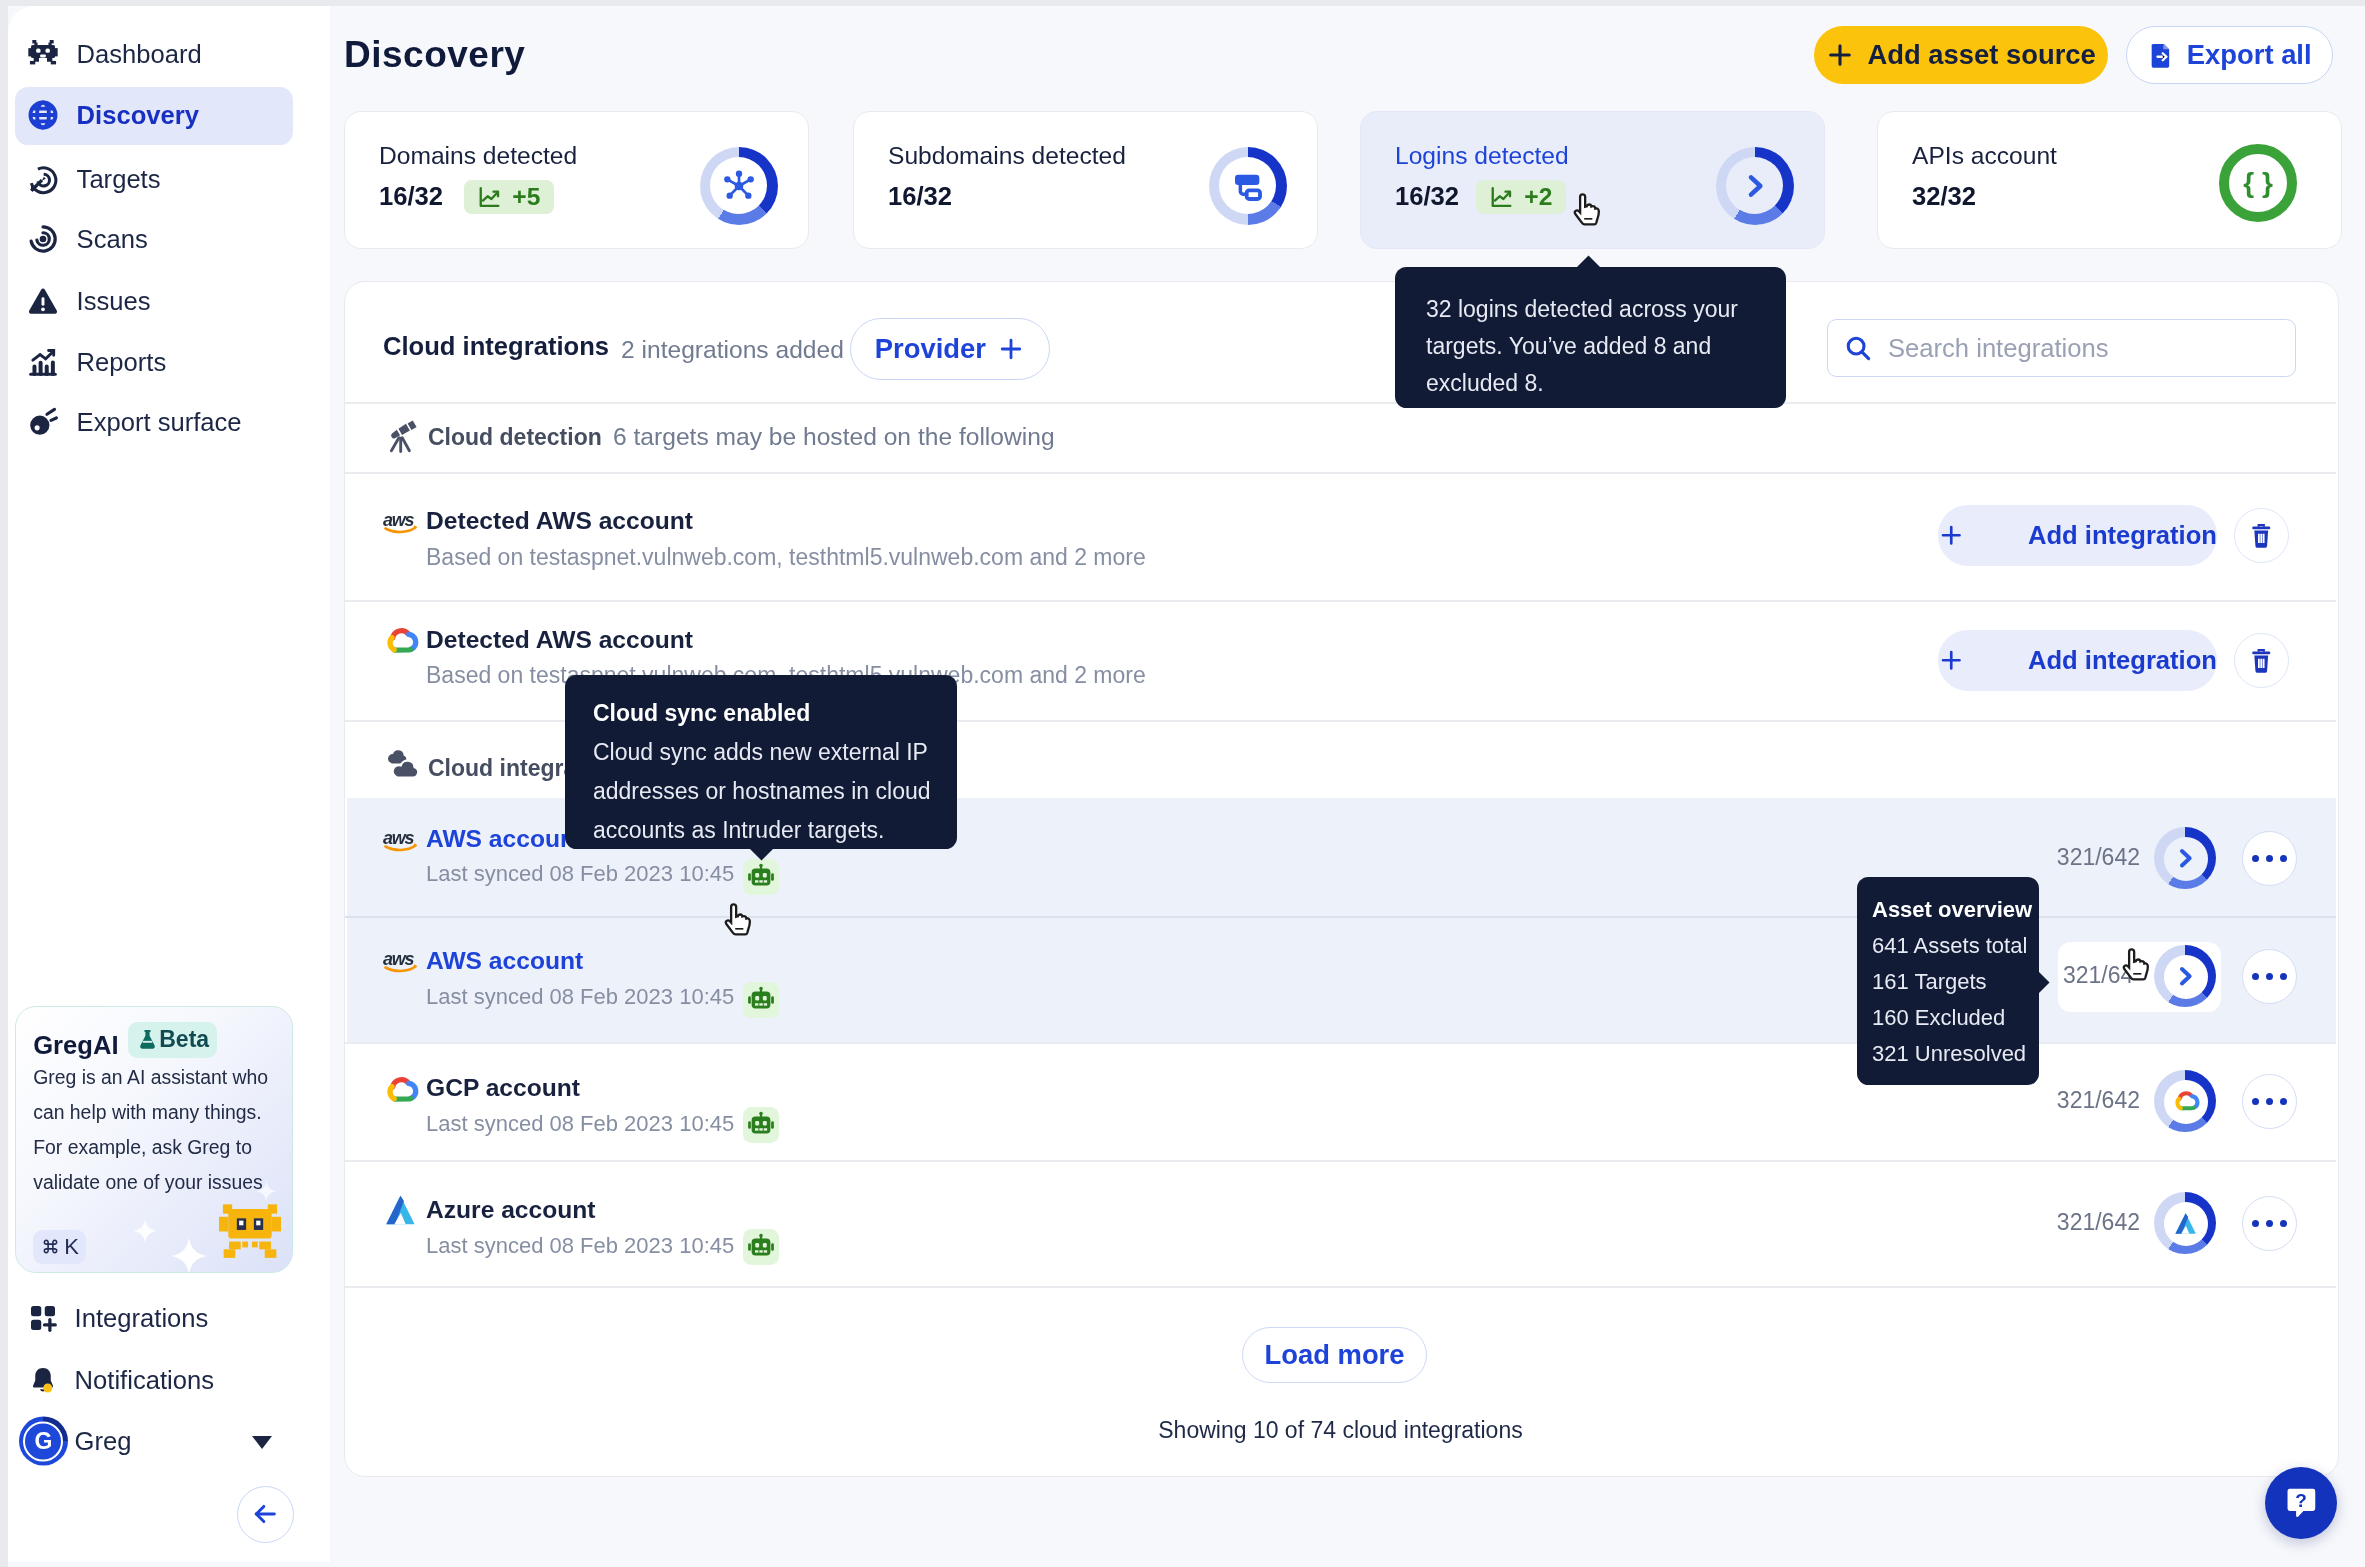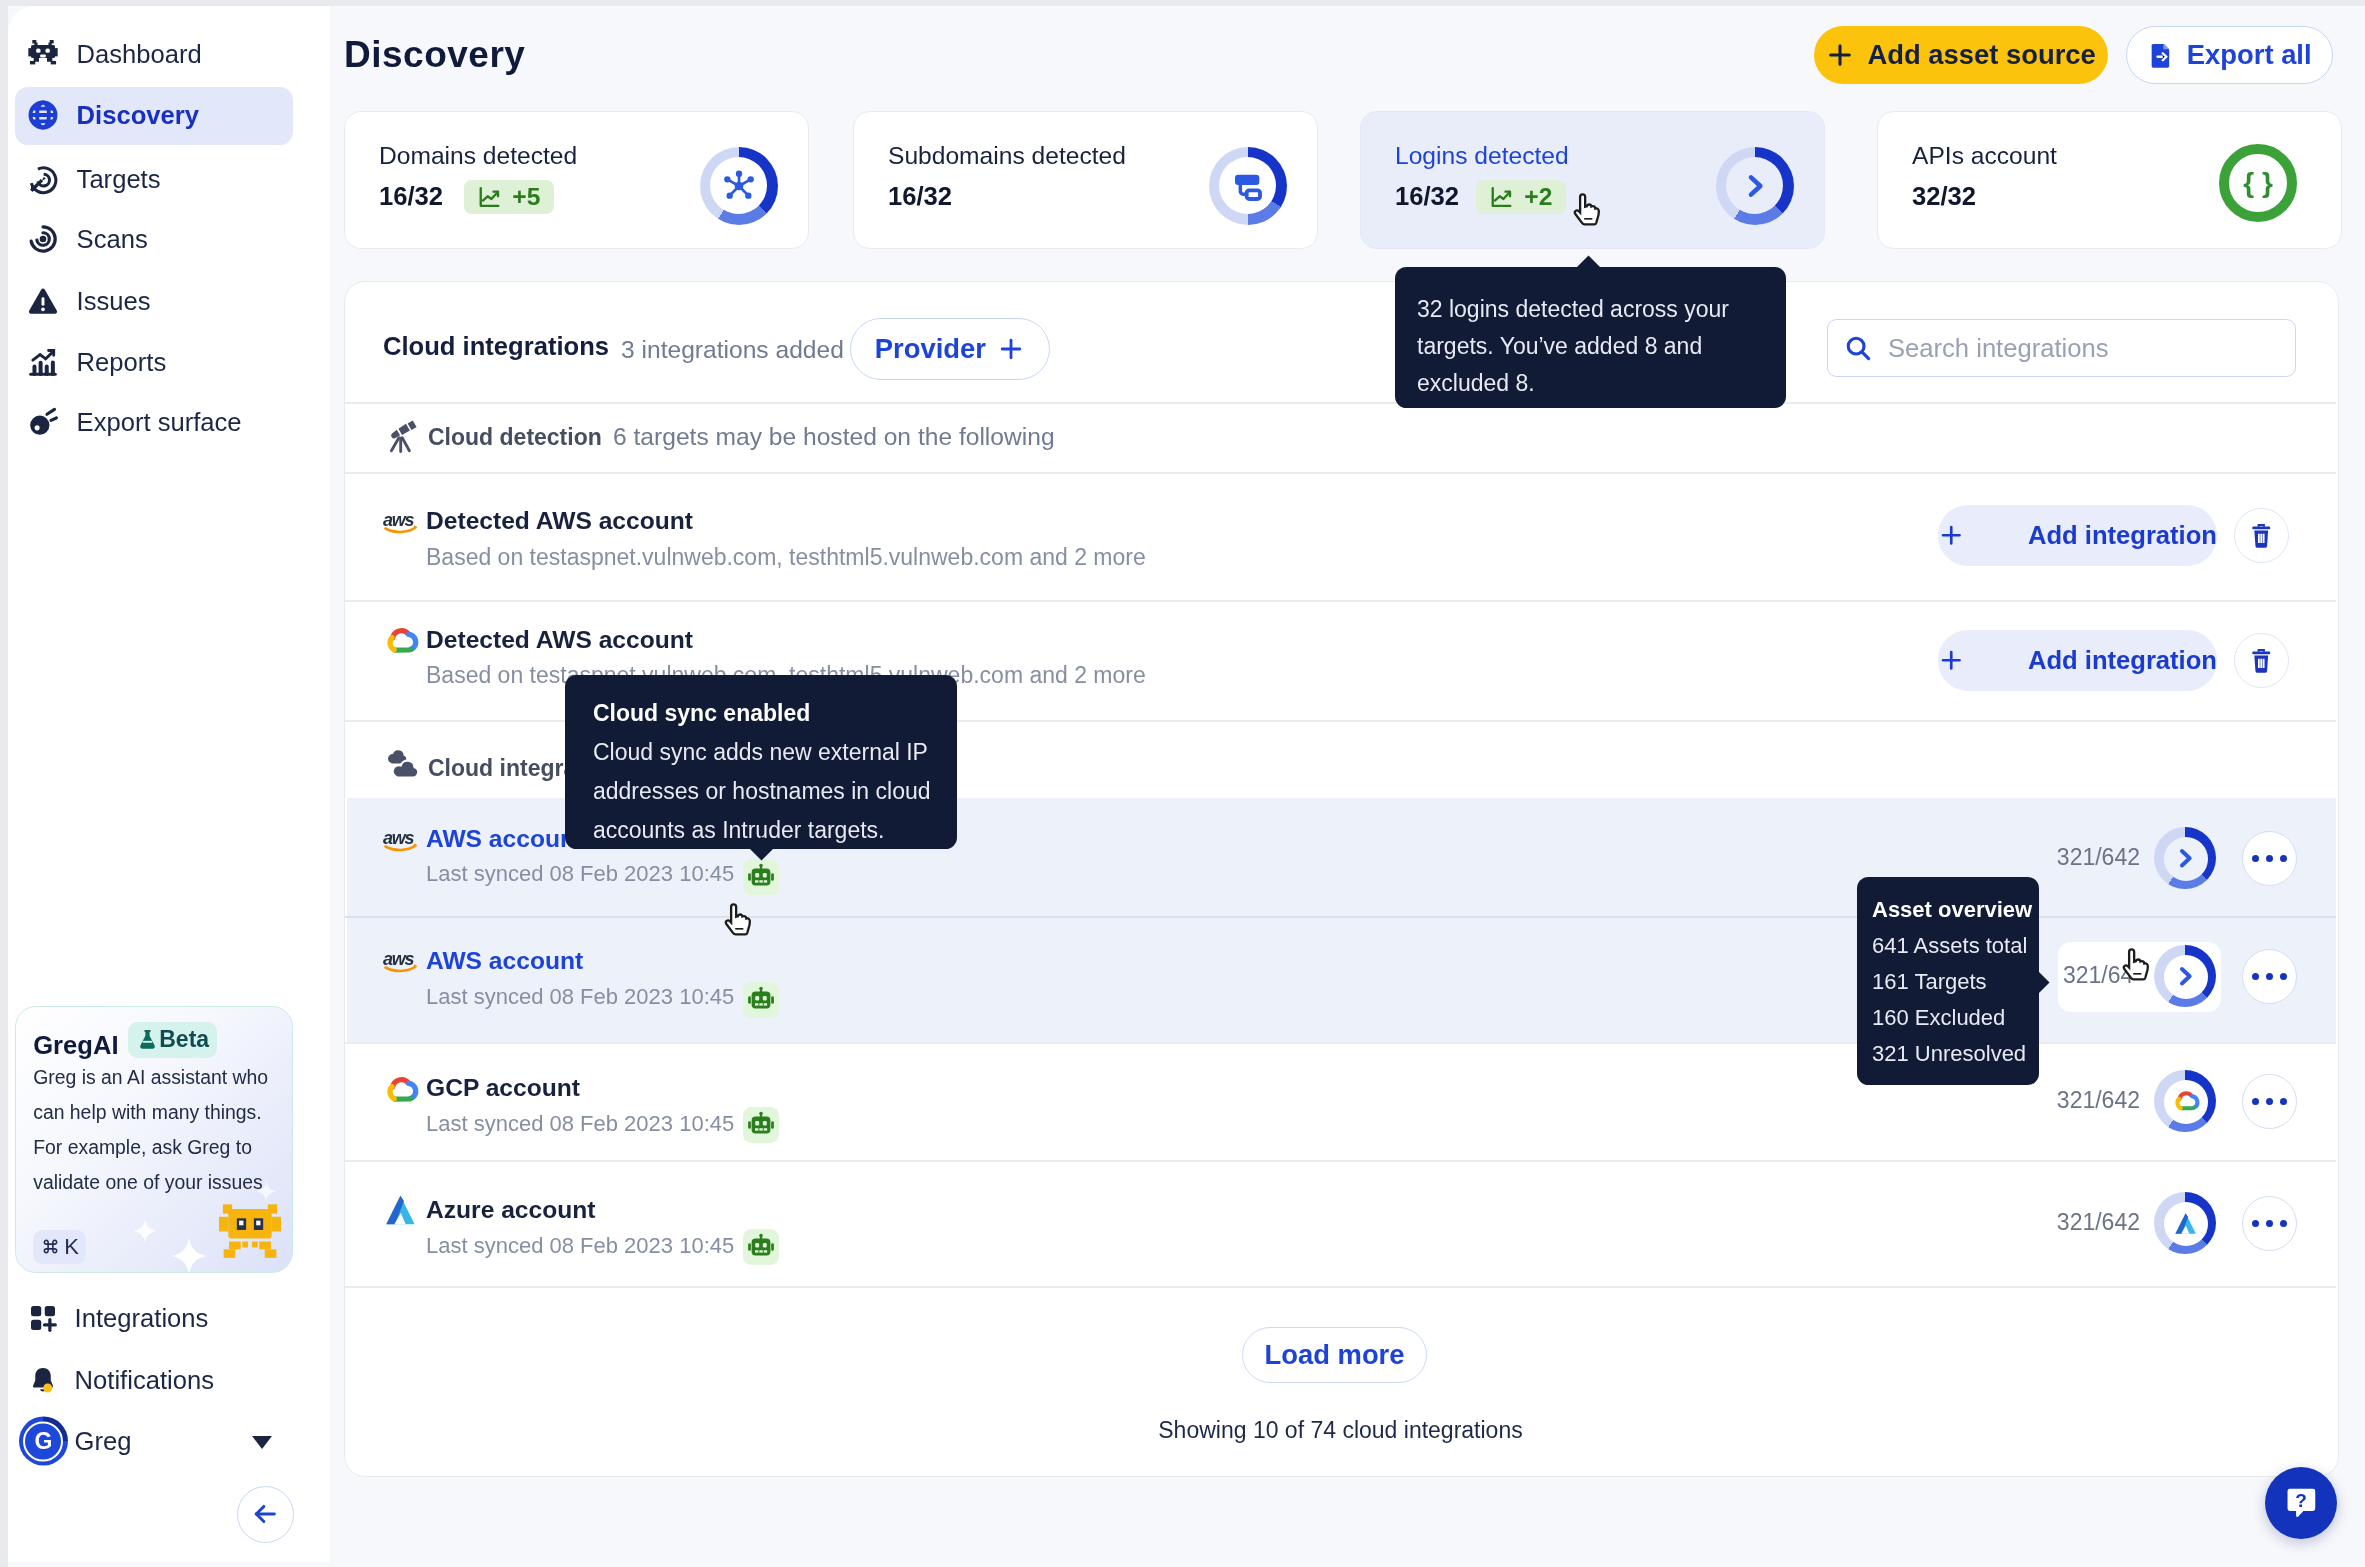--- a/index.html
+++ b/index.html
@@ -318,21 +318,21 @@
       </span>
     </div>
 </div>
 <div class="card" style="left:1877px">
   <div class="ct">APIs account</div>
   <div class="cv">32/32</div>
   <div class="ring-green" style="left:341px;top:32px">{&nbsp;}</div>
 </div>
 <div class="panel" id="panel">
 <div class="sec-h" style="left:38px;top:50px">Cloud integrations</div>
-<div class="txt-grey" style="left:276px;top:54px;font-size:24.6px">3 integrations added</div>
+<div class="txt-grey" style="left:276px;top:54px;font-size:24.6px">2 integrations added</div>
 <div class="provider">
       <span>Provider</span>
       <svg width="28" height="28" viewBox="0 0 24 24" fill="none" stroke="#1d43d8" stroke-width="2.4" stroke-linecap="round">
         <path d="M12 4.5v15M4.5 12h15"></path>
       </svg>
     </div>
 <div class="search">
       <svg style="margin-left:15px" width="30" height="30" viewBox="0 0 24 24" fill="none" stroke="#1d43d8" stroke-width="2.5" stroke-linecap="round">
         <circle cx="10.5" cy="10.5" r="6.3"></circle>
         <path d="M15.3 15.3l5.2 5.2"></path>
@@ -593,21 +593,21 @@
         <i></i>
         <i></i>
       </span>
     </div>
 <div class="hdiv" style="top:1004px"></div>
 
 <div class="loadmore">Load more</div>
 <div class="abs" style="left:0;top:1135px;width:1991px;text-align:center;font-size:23px;color:#1d2946">Showing 10 of 74 cloud integrations</div>
 </div>
 
-<div class="tip" style="left:1395px;top:267px;width:391px;height:141px;padding:24px 0 0 22px;line-height:37px;font-size:23px">
+<div class="tip" style="left:1395px;top:267px;width:391px;height:141px;padding:24px 0 0 31px;line-height:37px;font-size:23px">
 <span class="arrow" style="left:185px;top:-7.6px"></span>
 32 logins detected across your<br>targets. You’ve added 8 and<br>excluded 8.</div>
 
 <div class="tip" style="left:565px;top:675px;width:392px;height:174px;padding:19px 0 0 28px;line-height:39px;font-size:23px">
 <span class="arrow" style="left:188px;bottom:-7.6px"></span>
 <b style="color:#fff">Cloud sync enabled</b><br>Cloud sync adds new external IP<br>addresses or hostnames in cloud<br>accounts as Intruder targets.</div>
 
 <div class="tip" style="left:1857px;top:877px;width:182px;height:208px;padding:15px 0 0 15px;line-height:36px;font-size:22px">
 <span class="arrow" style="right:-6.6px;top:97px"></span>
 <b style="color:#fff">Asset overview</b><br>641 Assets total<br>161 Targets<br>160 Excluded<br>321 Unresolved</div>

